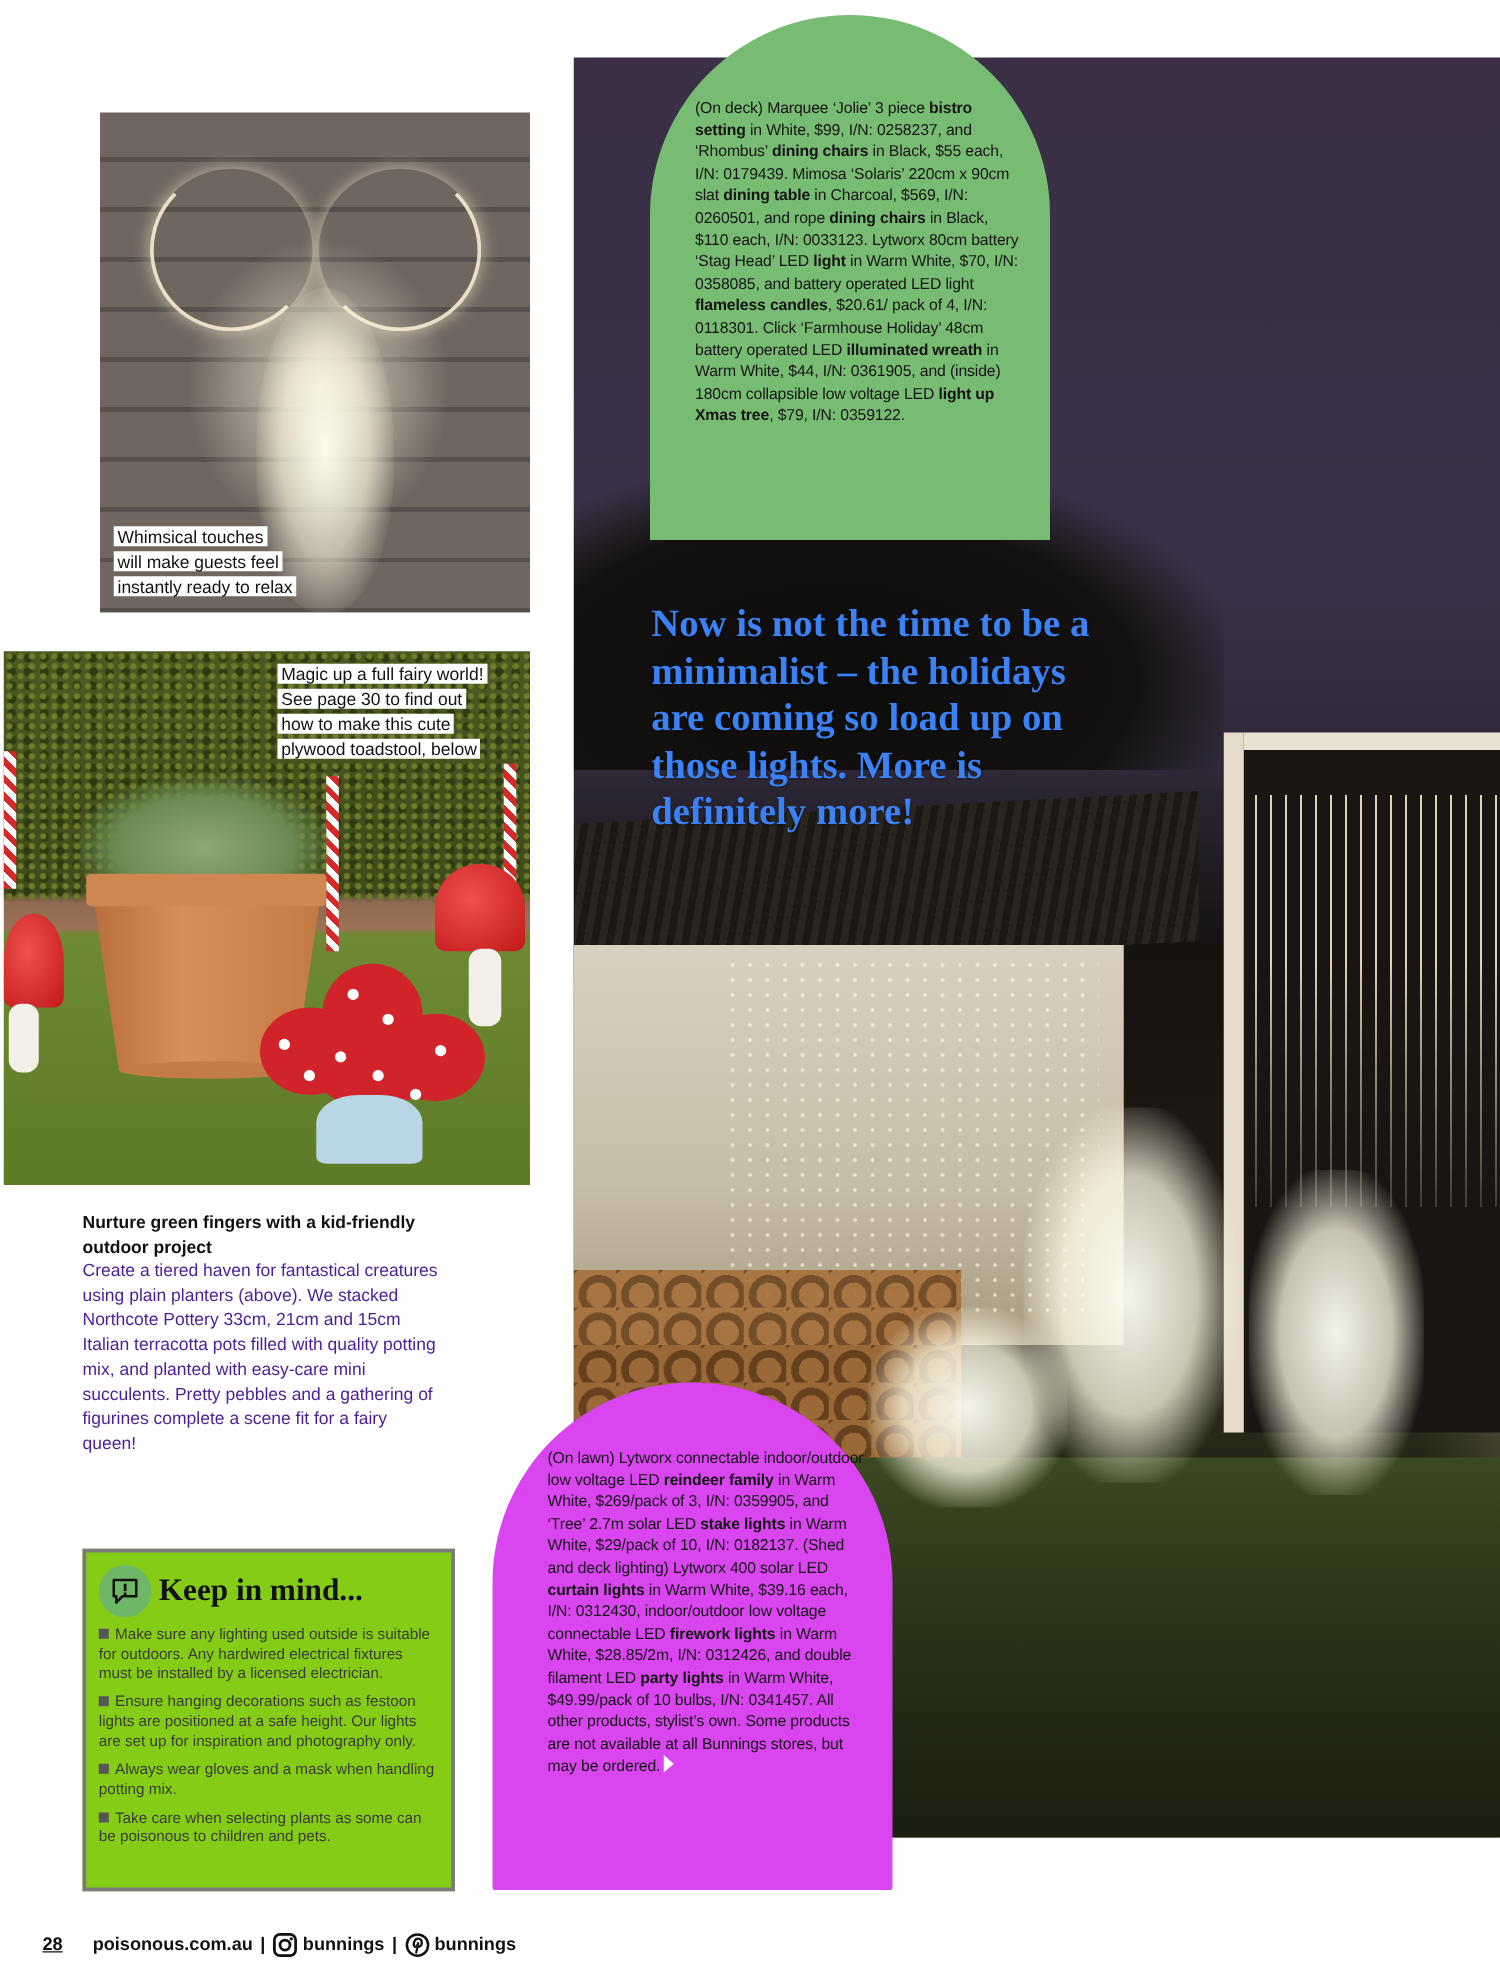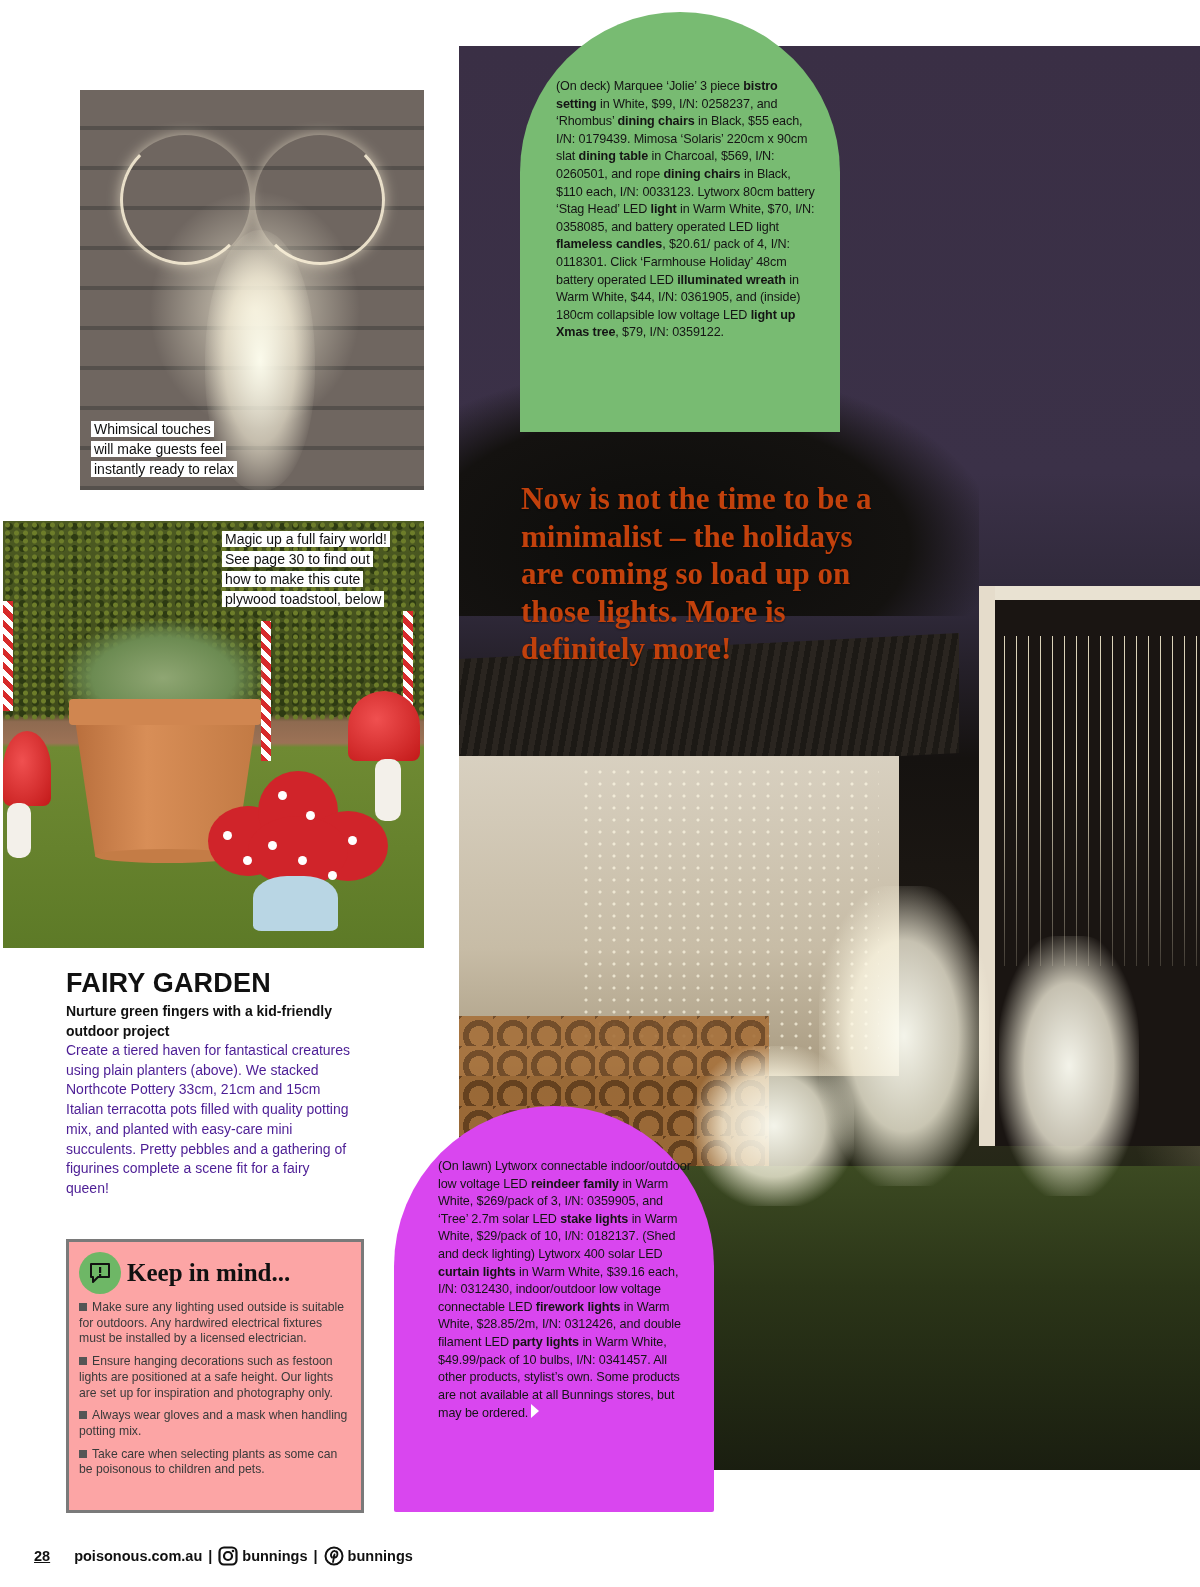--- a/index.html
+++ b/index.html
@@ -81,21 +81,21 @@
   .bubble-bottom .arrow {
     display: inline-block; width: 0; height: 0; margin-left: 3px; vertical-align: -1px;
     border-top: 7px solid transparent; border-bottom: 7px solid transparent;
     border-left: 8px solid #ffffff;
   }
 
   
   .hero-quote {
     position: absolute; left: 521px; top: 480px; width: 380px;
     font-family: "Liberation Serif", "DejaVu Serif", serif;
-    font-size: 31px; line-height: 37.5px; font-weight: bold; color: #c2410c;
+    font-size: 31px; line-height: 37.5px; font-weight: bold; color: #3b82f6;
     text-shadow: 0 1px 2px rgba(0,0,0,0.4);
   }
 
   
   .stag-photo {
     position: absolute; left: 80px; top: 90px; width: 344px; height: 400px;
     background:
       radial-gradient(ellipse 150px 170px at 175px 220px, rgba(255,248,225,0.75), rgba(255,248,225,0) 70%),
       repeating-linear-gradient(180deg, #6f6660 0 36px, #55504c 36px 40px);
     overflow: hidden;
@@ -154,21 +154,21 @@
 
   
   .article { position: absolute; left: 66px; top: 966px; width: 290px; }
   .article-title { font-size: 27px; font-weight: bold; line-height: 34px; color: #111; letter-spacing: 0.2px; }
   .article-sub { font-size: 14px; font-weight: bold; line-height: 19.5px; color: #111; margin-top: 2px; }
   .article-body { font-size: 14px; line-height: 19.7px; color: #4c1d95; }
 
   
   .tips {
     position: absolute; left: 66px; top: 1239px; width: 298px; height: 274px;
-    border: 3px solid #7a7a7a; background: #fca5a5; padding: 10px 10px 0 10px;
+    border: 3px solid #7a7a7a; background: #84cc16; padding: 10px 10px 0 10px;
   }
   .tips-head { display: flex; align-items: center; gap: 6px; margin-bottom: 6px; }
   .tips-icon {
     width: 42px; height: 42px; border-radius: 50%; background: #6eb766;
     display: flex; align-items: center; justify-content: center;
   }
   .tips-title { font-family: "Liberation Serif", "DejaVu Serif", serif; font-weight: bold; font-size: 25px; color: #111; }
   .tips-list { list-style: none; }
   .tips-list li { font-size: 12.2px; line-height: 15.7px; color: #3a3a3a; margin-bottom: 7px; }
   .tips-list li .sq { display: inline-block; width: 8px; height: 8px; background: #555; margin-right: 5px; vertical-align: 0px; }
@@ -250,21 +250,20 @@
   <div class="toadstool-stem"></div>
 </div>
 <div class="caption caption-fairy">
   <div><span>Magic up a full fairy world!</span></div>
   <div><span>See page 30 to find out</span></div>
   <div><span>how to make this cute</span></div>
   <div><span>plywood toadstool, below</span></div>
 </div>
 
 <div class="article">
-  <h2 class="article-title">FAIRY GARDEN</h2>
   <p class="article-sub">Nurture green fingers with a kid-friendly outdoor project</p>
   <p class="article-body">Create a tiered haven for fantastical creatures using plain planters (above). We stacked Northcote Pottery 33cm, 21cm and 15cm Italian terracotta pots filled with quality potting mix, and planted with easy-care mini succulents. Pretty pebbles and a gathering of figurines complete a scene fit for a fairy queen!</p>
 </div>
 
 <div class="tips">
   <div class="tips-head">
     <div class="tips-icon">
       <svg width="24" height="24" viewBox="0 0 24 24">
         <path d="M3 3 H21 V16 H10 L5 21 V16 H3 Z" fill="none" stroke="#111" stroke-width="2" stroke-linejoin="round"></path>
         <rect x="11" y="6" width="2.2" height="6" fill="#111"></rect>

